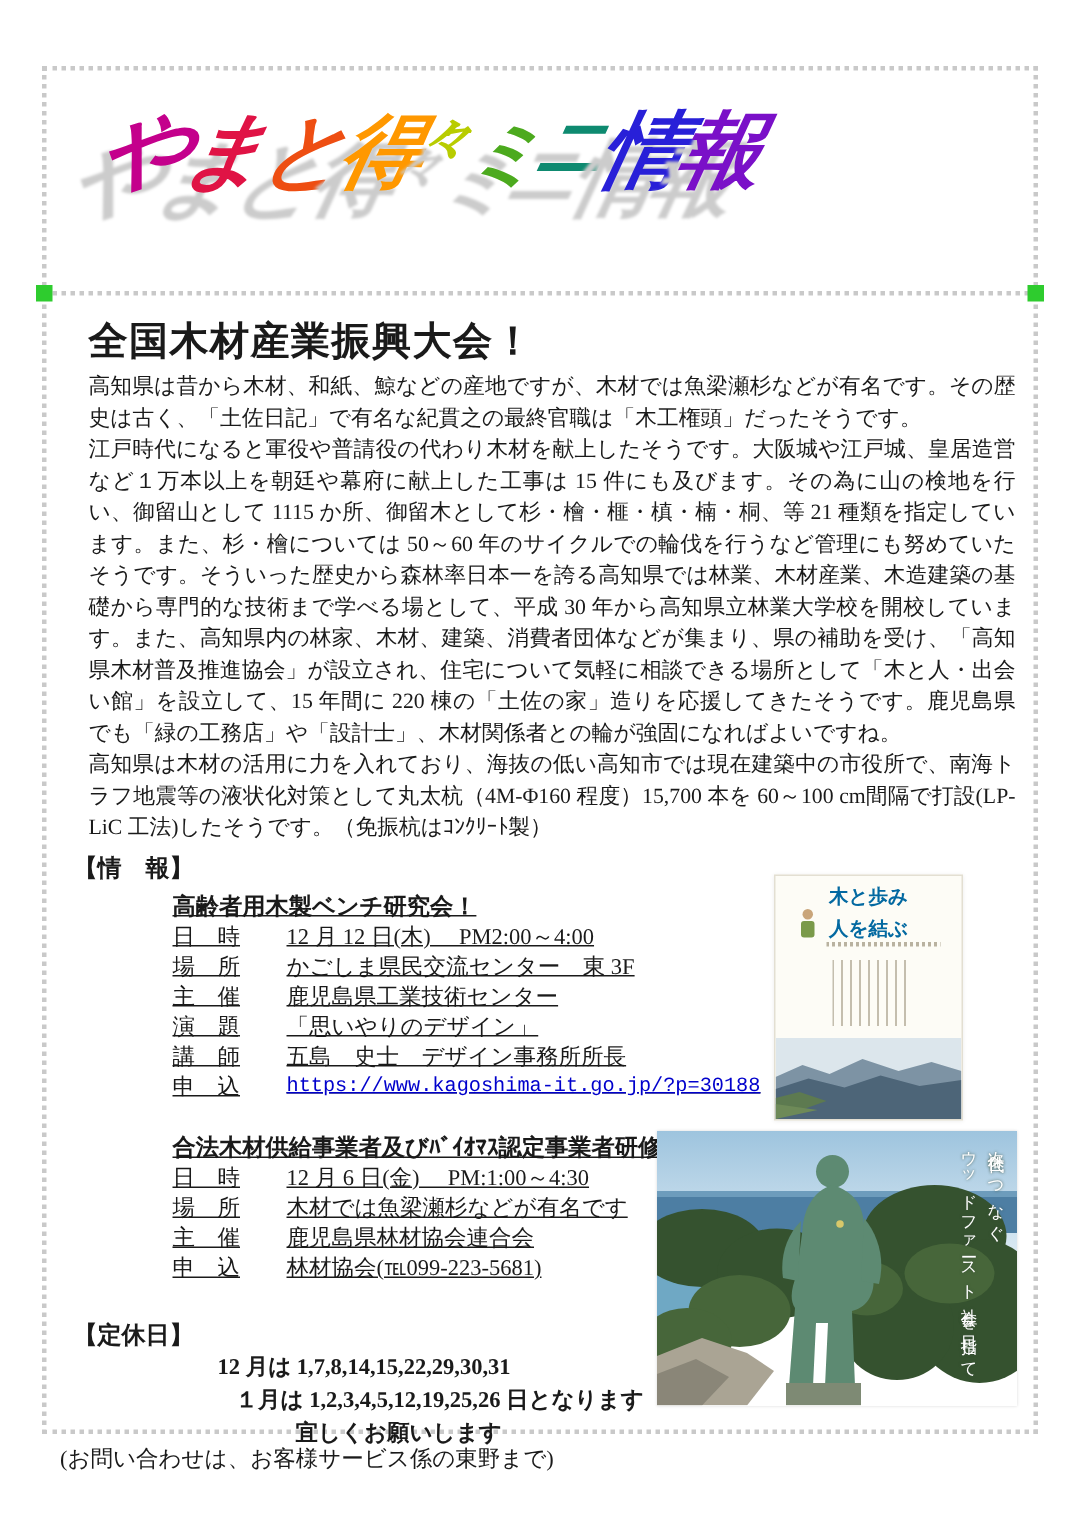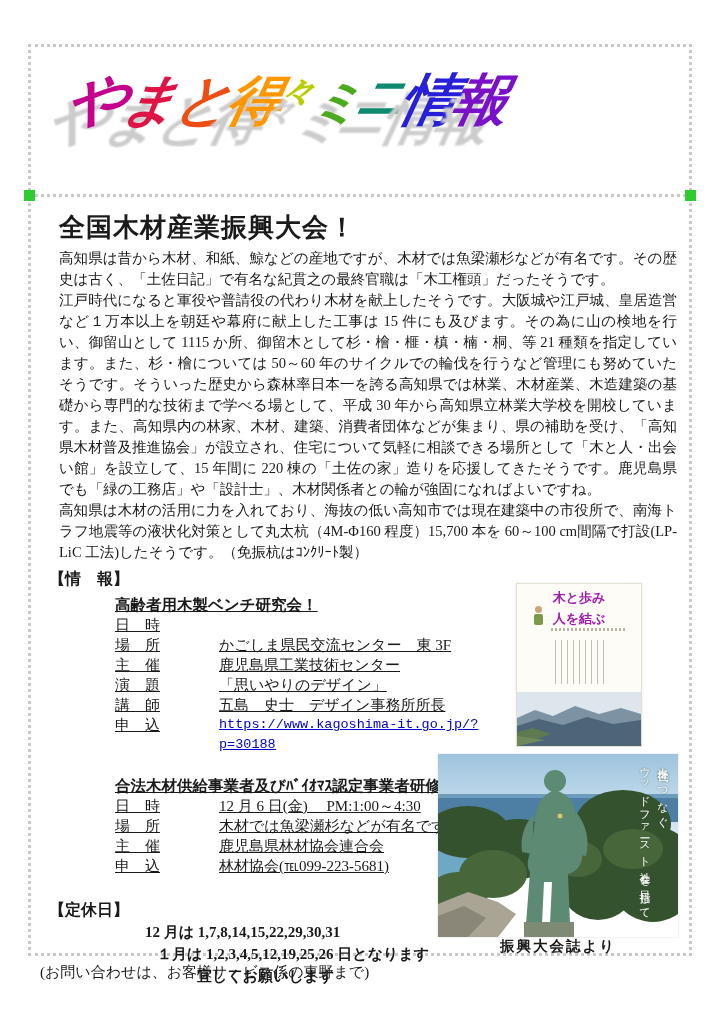--- a/index.html
+++ b/index.html
@@ -39,39 +39,39 @@
     border-left:3px dotted #c9c9c9; border-right:3px dotted #c9c9c9;
     border-bottom:3px dotted #c9c9c9; }
   .headline { margin:7px 0 3px 28px; font-size:26px; font-weight:bold; letter-spacing:1px; }
   .body-text { margin:2px 12px 0 28px; font-size:14.5px; line-height:21px;
     text-align:justify; }
   .body-text p.indent { text-indent:1em; }
 
   .info-label { margin:6px 0 0 18px; font-size:16px; font-weight:bold; }
   .event { margin:4px 0 0 84px; max-width:392px;text-decoration:underline; }
   .event-title { font-size:15.5px; font-weight:bold; line-height:21px; }
-  .event-row { display:flex; font-size:15px; line-height:20px;gap:28px; }
+  .event-row { display:flex; font-size:15px; line-height:20px; }
   .event-row .lbl { width:76px; flex:none; }
   .event-row .val {}
   a.link-url { color:#0000cc; text-decoration:underline;
     font-family:"Liberation Mono","DejaVu Sans Mono",monospace; font-size:13.5px; }
   .event-gap { height:16px; }
 
   .holidays { margin:24px 0 0 18px; }
   .holidays-label { font-size:16px; font-weight:bold; }
   .holi-line { font-size:15px; line-height:22px;font-weight:bold; }
   .holi-1 { margin-left:96px; }
   .holi-2 { margin-left:108px; }
   .holi-3 { margin-left:148px; }
 
   
   .poster { position:absolute; left:485px; top:380px; width:126px; height:164px;
     background:#fdfcf6; border:1px solid #e3dfd2; box-shadow:0 0 3px rgba(0,0,0,.08);
     overflow:hidden; }
-  .poster-title { margin-top:6px; text-align:center; color:#a21caf; font-weight:bold;
+  .poster-title { margin-top:6px; text-align:center; color:#0369a1; font-weight:bold;
     font-size:13px; line-height:15px; font-family:"Liberation Sans",sans-serif; }
   .poster-figure { position:absolute; left:16px; top:22px; width:10px; height:20px; }
   .poster-figure .head { width:7px; height:7px; border-radius:50%; background:#c9a57a;
     margin:0 auto; }
   .poster-figure .bodyp { width:9px; height:11px; background:#7a9a4a; border-radius:2px;
     margin:1px auto 0; }
   .poster-sub { margin-top:2px; height:3px; margin-left:34px; margin-right:14px;
     background:repeating-linear-gradient(90deg,#b9b2a0 0 2px,transparent 2px 4px); }
   .poster-textblock { position:absolute; left:38px; top:56px; width:50px; height:44px;
     background:repeating-linear-gradient(90deg,#c4beae 0 1px,transparent 1px 6px); }
@@ -122,20 +122,21 @@
       <p>江戸時代になると軍役や普請役の代わり木材を献上したそうです。大阪城や江戸城、皇居造営など１万本以上を朝廷や幕府に献上した工事は 15 件にも及びます。その為に山の検地を行い、御留山として 1115 か所、御留木として杉・檜・榧・槙・楠・桐、等 21 種類を指定しています。また、杉・檜については 50～60 年のサイクルでの輪伐を行うなど管理にも努めていたそうです。そういった歴史から森林率日本一を誇る高知県では林業、木材産業、木造建築の基礎から専門的な技術まで学べる場として、平成 30 年から高知県立林業大学校を開校しています。また、高知県内の林家、木材、建築、消費者団体などが集まり、県の補助を受け、「高知県木材普及推進協会」が設立され、住宅について気軽に相談できる場所として「木と人・出会い館」を設立して、15 年間に 220 棟の「土佐の家」造りを応援してきたそうです。鹿児島県でも「緑の工務店」や「設計士」、木材関係者との輪が強固になればよいですね。</p>
       <p>高知県は木材の活用に力を入れており、海抜の低い高知市では現在建築中の市役所で、南海トラフ地震等の液状化対策として丸太杭（4M-Φ160 程度）15,700 本を 60～100 cm間隔で打設(LP‐LiC 工法)したそうです。（免振杭はｺﾝｸﾘｰﾄ製）</p>
     </div>
 
     <div class="info-label">【情　報】</div>
 
     <div class="event">
       <div class="event-title">高齢者用木製ベンチ研究会！</div>
       <div class="event-row">
         <span class="lbl">日　時</span>
+        <span class="val">12 月 12 日(木)　 PM2:00～4:00</span>
       </div>
       <div class="event-row">
         <span class="lbl">場　所</span>
         <span class="val">かごしま県民交流センター　東 3F</span>
       </div>
       <div class="event-row">
         <span class="lbl">主　催</span>
         <span class="val">鹿児島県工業技術センター</span>
       </div>
       <div class="event-row">
@@ -236,19 +237,18 @@
           <path d="M138,58 C148,70 152,86 148,102 L136,100 Z"></path>
         </g>
         <circle cx="122" cy="62" r="2.5" fill="#d8c86a"></circle>
         <rect x="86" y="168" width="50" height="15" fill="#7e8a74"></rect>
       </svg>
       <div class="photo-vtext">
         <div class="col">ウッドファースト社会を目指して</div>
         <div class="col">次世代へつなぐ</div>
       </div>
     </div>
-    <div class="photo-caption">振興大会誌より</div>
 
   </div>
 
   <div class="page-footer">(お問い合わせは、お客様サービス係の東野まで)</div>
 
 </div>
 
 </body></html>

